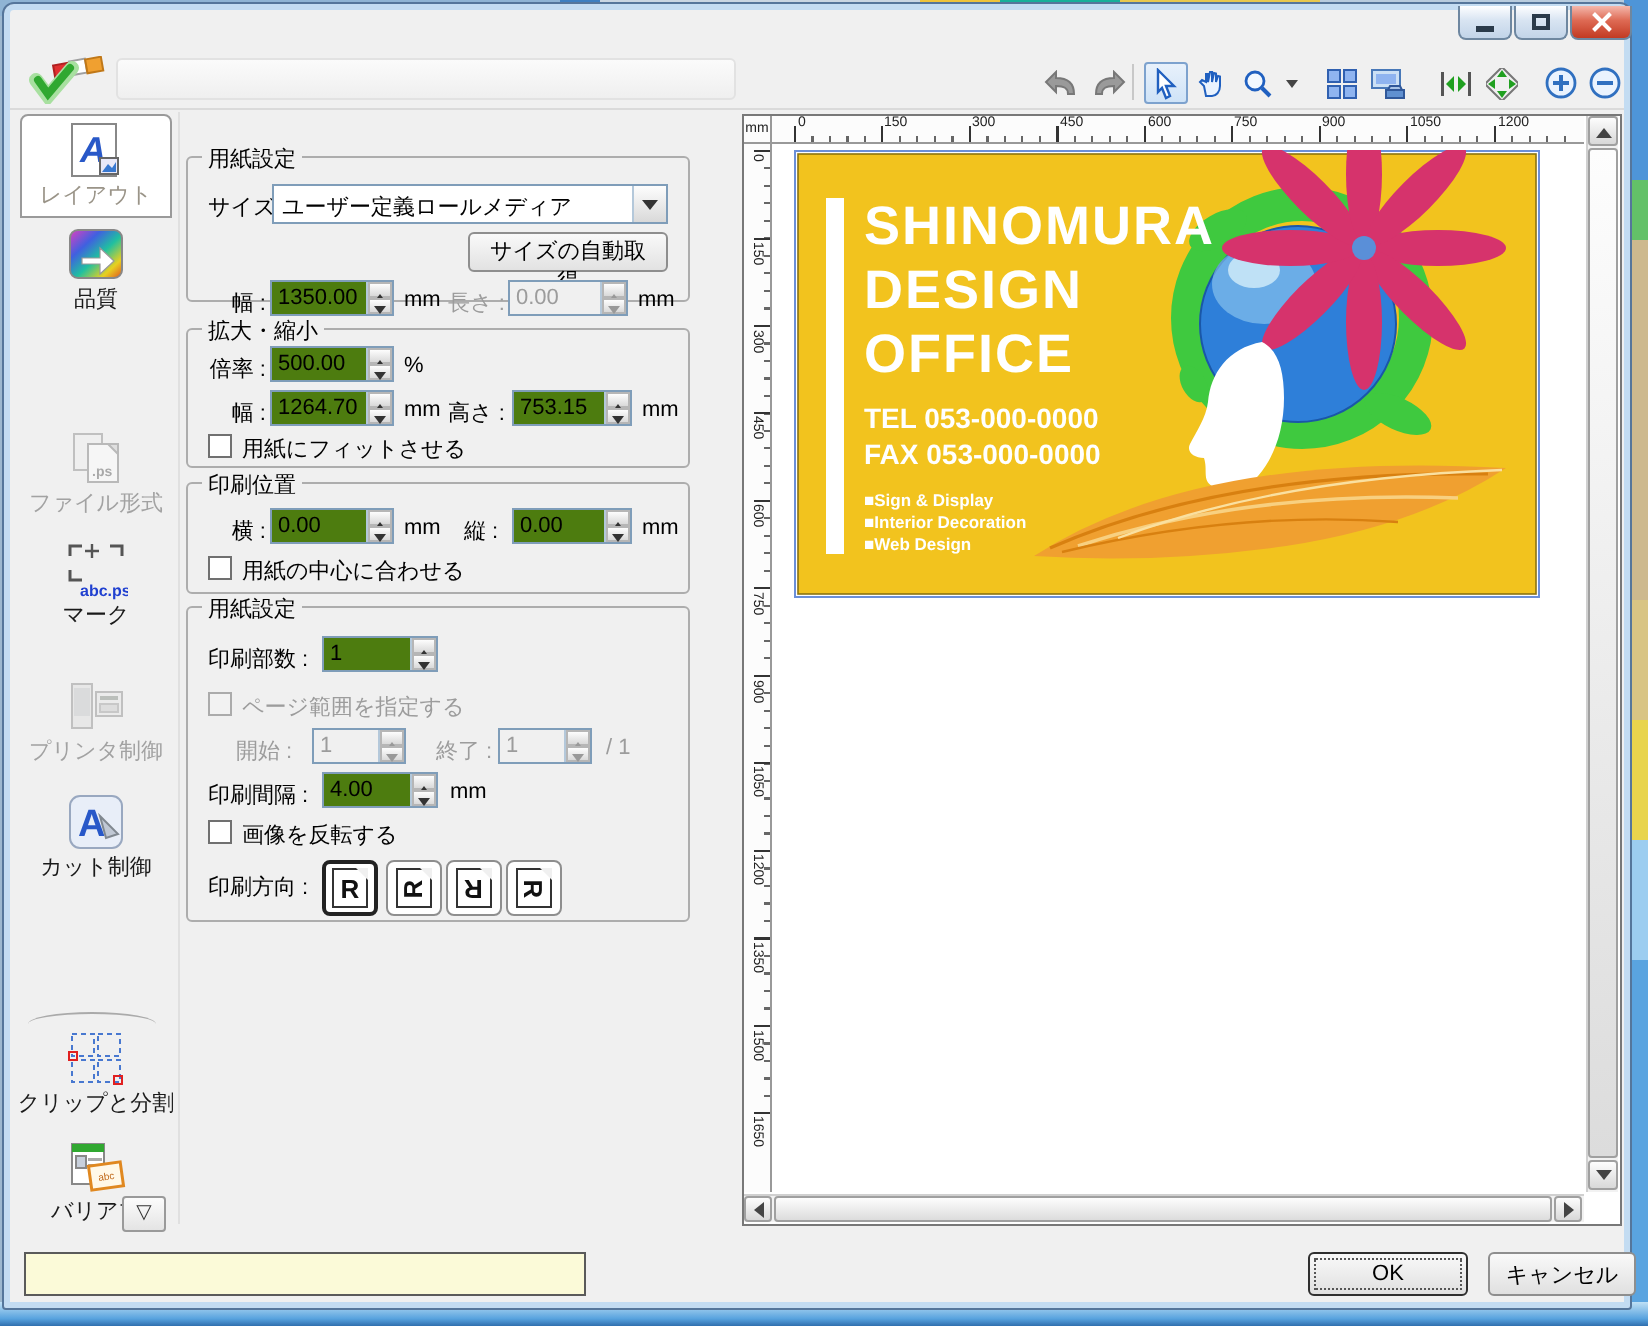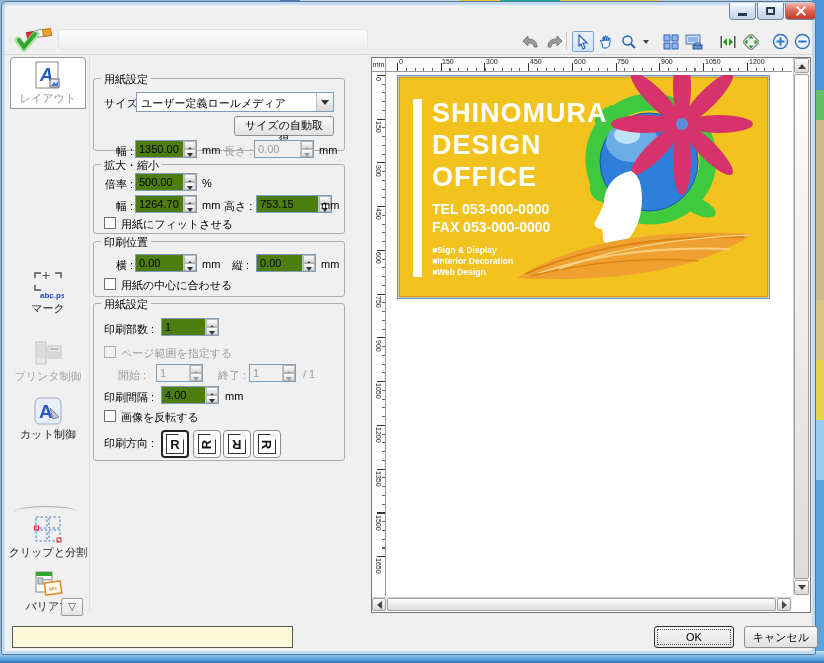--- a/index.html
+++ b/index.html
@@ -231,22 +231,47 @@
   <div class="abs nav-item selected" style="top:57px;height:52px">
     <svg class="nicon" width="30" height="30" viewBox="0 0 30 30">
       <rect x="3" y="2" width="22" height="26" fill="#fff" stroke="#888"></rect>
       <text x="7" y="21" font-size="18" font-weight="bold" fill="#2858C8" font-style="italic">A</text>
       <rect x="17" y="19" width="9" height="8" fill="#E8E8F8" stroke="#666"></rect>
       <path d="M18,26 L21,22 L23,24 L25,21 L25,26 Z" fill="#3878D0"></path>
     </svg>
     <span class="nlabel">レイアウト</span>
   </div>
 
-
-
+  <div class="abs nav-item" style="top:112px;height:46px">
+    <svg class="nicon" width="30" height="30" viewBox="0 0 30 30">
+      <defs>
+          <linearGradient id="rg" x1="0" y1="0" x2="1" y2="1">
+            <stop offset="0" stop-color="#E040C0"></stop>
+            <stop offset=".3" stop-color="#4060E0"></stop>
+            <stop offset=".55" stop-color="#20C0A0"></stop>
+            <stop offset=".8" stop-color="#E8D020"></stop>
+            <stop offset="1" stop-color="#E05020"></stop>
+          </linearGradient>
+        </defs>
+      <rect x="2" y="3" width="26" height="24" rx="4" fill="url(#rg)" stroke="#888"></rect>
+      <path d="M8,17 L17,17 L17,12 L24,18.5 L17,25 L17,20 L8,20 Z" fill="#fff" stroke="#999" stroke-width=".6"></path>
+    </svg>
+    <span class="nlabel">品質</span>
+  </div>
+
+
+  <div class="abs nav-item disabled" style="top:214px;height:54px">
+    <svg class="nicon" width="30" height="30" viewBox="0 0 30 30">
+      <rect x="4" y="3" width="14" height="18" fill="#EEE" stroke="#888"></rect>
+      <rect x="11" y="8" width="15" height="19" fill="#FFF" stroke="#777"></rect>
+      <path d="M26,8 L26,13 L21,8 Z" fill="#CCC" stroke="#777"></path>
+      <text x="13" y="24" font-size="7" fill="#555" font-weight="bold">.ps</text>
+    </svg>
+    <span class="nlabel">ファイル形式</span>
+  </div>
 
   <div class="abs nav-item" style="top:270px;height:46px">
     <svg class="nicon" width="32" height="30" viewBox="0 0 32 30">
       <path d="M3,8 L3,3 L9,3 M23,3 L29,3 L29,8 M3,15 L3,20 L9,20" fill="none" stroke="#555" stroke-width="1.5"></path>
       <path d="M14,2 L14,9 M10.5,5.5 L17.5,5.5" stroke="#555" stroke-width="1.2"></path>
       <text x="8" y="28" font-size="8" font-weight="bold" fill="#2040D0">abc.ps</text>
     </svg>
     <span class="nlabel">マーク</span>
   </div>
 
@@ -345,21 +370,21 @@
     <span class="lbl r" style="left:6px;top:34px;width:33px">幅 :</span>
     <div class="spin" style="left:41px;top:30px;width:62px">
       <span class="num">1264.70</span>
       <span class="sparrows">
           <i class="up"></i>
           <i class="dn"></i>
         </span>
     </div>
     <span class="unit" style="left:108px;top:34px">mm</span>
     <span class="lbl" style="left:130px;top:34px">高さ :</span>
-    <div class="spin" style="left:162px;top:30px;width:76px">
+    <div class="spin" style="left:162px;top:30px;width:60px">
       <span class="num">753.15</span>
       <span class="sparrows">
           <i class="up"></i>
           <i class="dn"></i>
         </span>
     </div>
     <span class="unit" style="left:227px;top:34px">mm</span>
     <span class="cb" style="left:10px;top:52px">
       <i class="box"></i>
       <span class="cb-l">用紙にフィットさせる</span>

